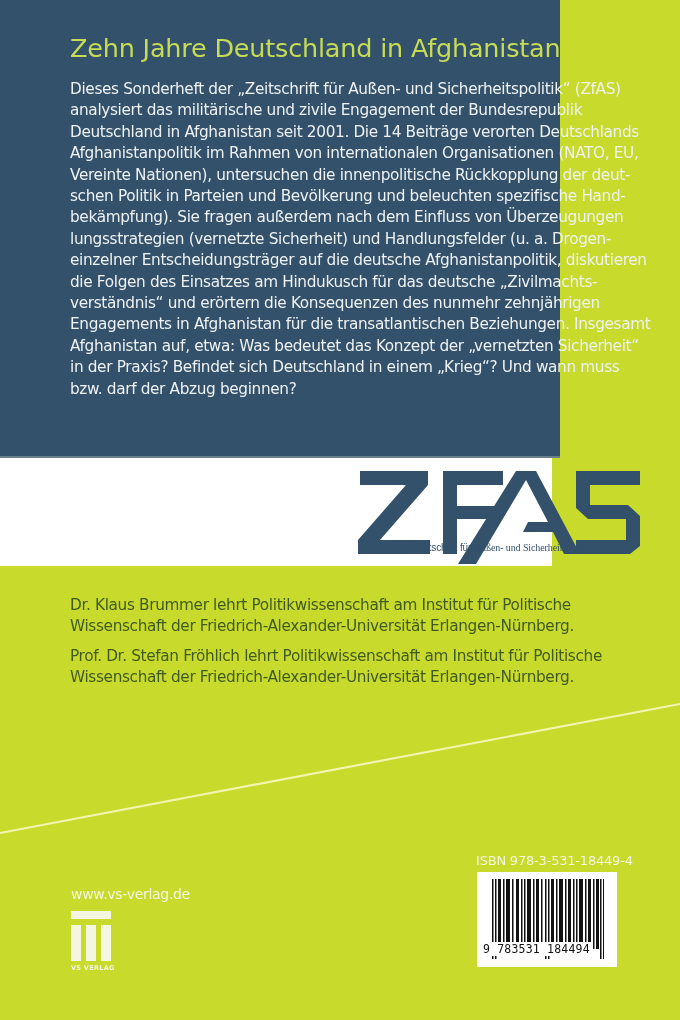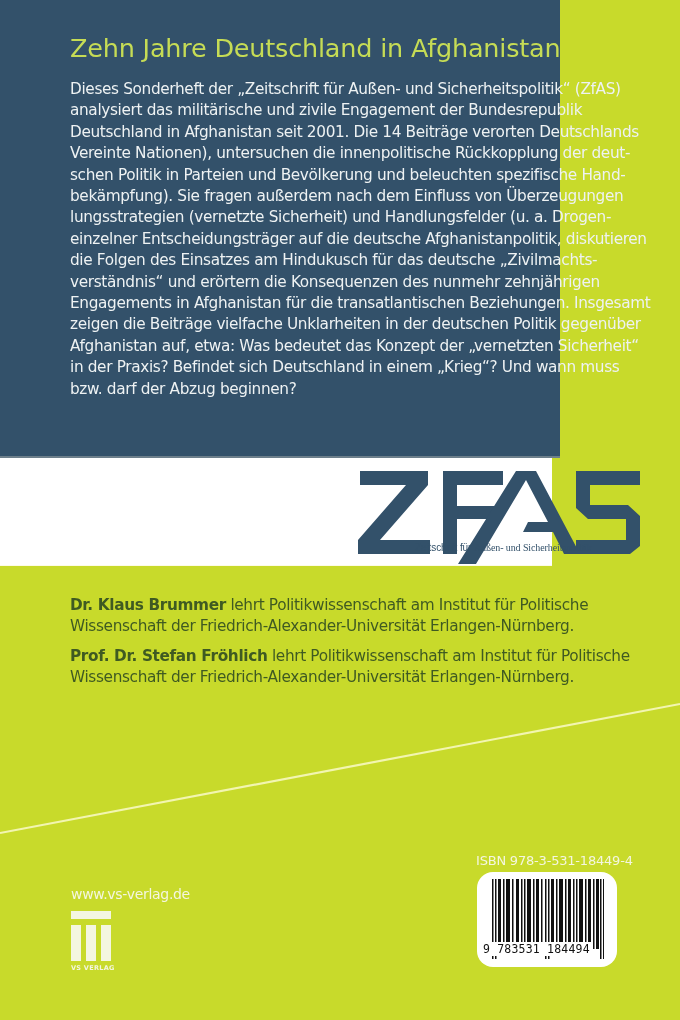--- a/index.html
+++ b/index.html
@@ -46,66 +46,66 @@
     .green-band {
       position: absolute; left: 0; top: 566px; width: 680px; height: 454px;
       background: #c8da2b;
     }
     .authors {
       position: absolute; left: 70px; top: 29px; width: 600px;
       color: #3f5a22; font-size: 15.3px; line-height: 21px; letter-spacing: -0.35px;
     }
     .author { margin-bottom: 9px; }
     .author .line { display: block; white-space: nowrap; }
-    .author .name { font-weight: bold; margin-top: 8px; }
+    .author .name { font-weight: normal; margin-top: 8px; }
 
     .diagonal { position: absolute; left: 0; top: 0; width: 680px; height: 454px; pointer-events: none; }
 
     .url {
       position: absolute; left: 71px; top: 320px; color: #f4f6e0; font-size: 14px; letter-spacing: -0.3px;
       white-space: nowrap;
     }
     .vs-logo { position: absolute; left: 71px; top: 345px; width: 45px; height: 50px; }
     .vs-logo-label {
       position: absolute; left: 71px; top: 398px; font-size: 6.5px; font-weight: bold; color: #f4f6e0;
       letter-spacing: 0.3px; white-space: nowrap;
     }
 
     .isbn {
       position: absolute; left: 476px; top: 287px; color: #f4f6e0; font-size: 13px; letter-spacing: -0.2px;
       white-space: nowrap;
     }
     .barcode-box {
-      position: absolute; left: 477px; top: 306px; width: 140px; height: 95px; background: #ffffff; border-radius: 16px;
+      position: absolute; left: 477px; top: 306px; width: 140px; height: 95px; background: #ffffff;
     }
     .barcode-bars { position: absolute; left: 15px; top: 7px; width: 112px; height: 80px; }
     .barcode-digits {
       position: absolute; left: 5px; top: 70px; font-family: "DejaVu Sans Mono", monospace;
       font-size: 11.5px; color: #111; white-space: nowrap; background: transparent; letter-spacing: 0.2px;
     }
     .barcode-digits span { background: #fff; padding: 0 1px; }
   </style>
 </head>
 <body>
 
 <div class="top-band">
   <h1 class="title">Zehn Jahre Deutschland in Afghanistan</h1>
   <div class="blurb">
     <span class="line">Dieses Sonderheft der „Zeitschrift für Außen- und Sicherheitspolitik“ (ZfAS)</span>
     <span class="line">analysiert das militärische und zivile Engagement der Bundesrepublik</span>
     <span class="line">Deutschland in Afghanistan seit 2001. Die 14 Beiträge verorten Deutschlands</span>
+    <span class="line">Afghanistanpolitik im Rahmen von internationalen Organisationen (NATO, EU,</span>
     <span class="line">Vereinte Nationen), untersuchen die innenpolitische Rückkopplung der deut-</span>
     <span class="line">schen Politik in Parteien und Bevölkerung und beleuchten spezifische Hand-</span>
     <span class="line">bekämpfung). Sie fragen außerdem nach dem Einfluss von Überzeugungen</span>
     <span class="line">lungsstrategien (vernetzte Sicherheit) und Handlungsfelder (u. a. Drogen-</span>
     <span class="line">einzelner Entscheidungsträger auf die deutsche Afghanistanpolitik, diskutieren</span>
     <span class="line">die Folgen des Einsatzes am Hindukusch für das deutsche „Zivilmachts-</span>
     <span class="line">verständnis“ und erörtern die Konsequenzen des nunmehr zehnjährigen</span>
     <span class="line">Engagements in Afghanistan für die transatlantischen Beziehungen. Insgesamt</span>
-    <span class="line">zeigen die Beiträge vielfache Unklarheiten in der deutschen Politik gegenüber</span>
     <span class="line">Afghanistan auf, etwa: Was bedeutet das Konzept der „vernetzten Sicherheit“</span>
     <span class="line">in der Praxis? Befindet sich Deutschland in einem „Krieg“? Und wann muss</span>
     <span class="line">bzw. darf der Abzug beginnen?</span>
   </div>
   <div class="rule"></div>
 </div>
 
 <div class="white-band">
   <svg class="zfas-logo" viewBox="0 0 285 98">
     <g fill="#33516a">

